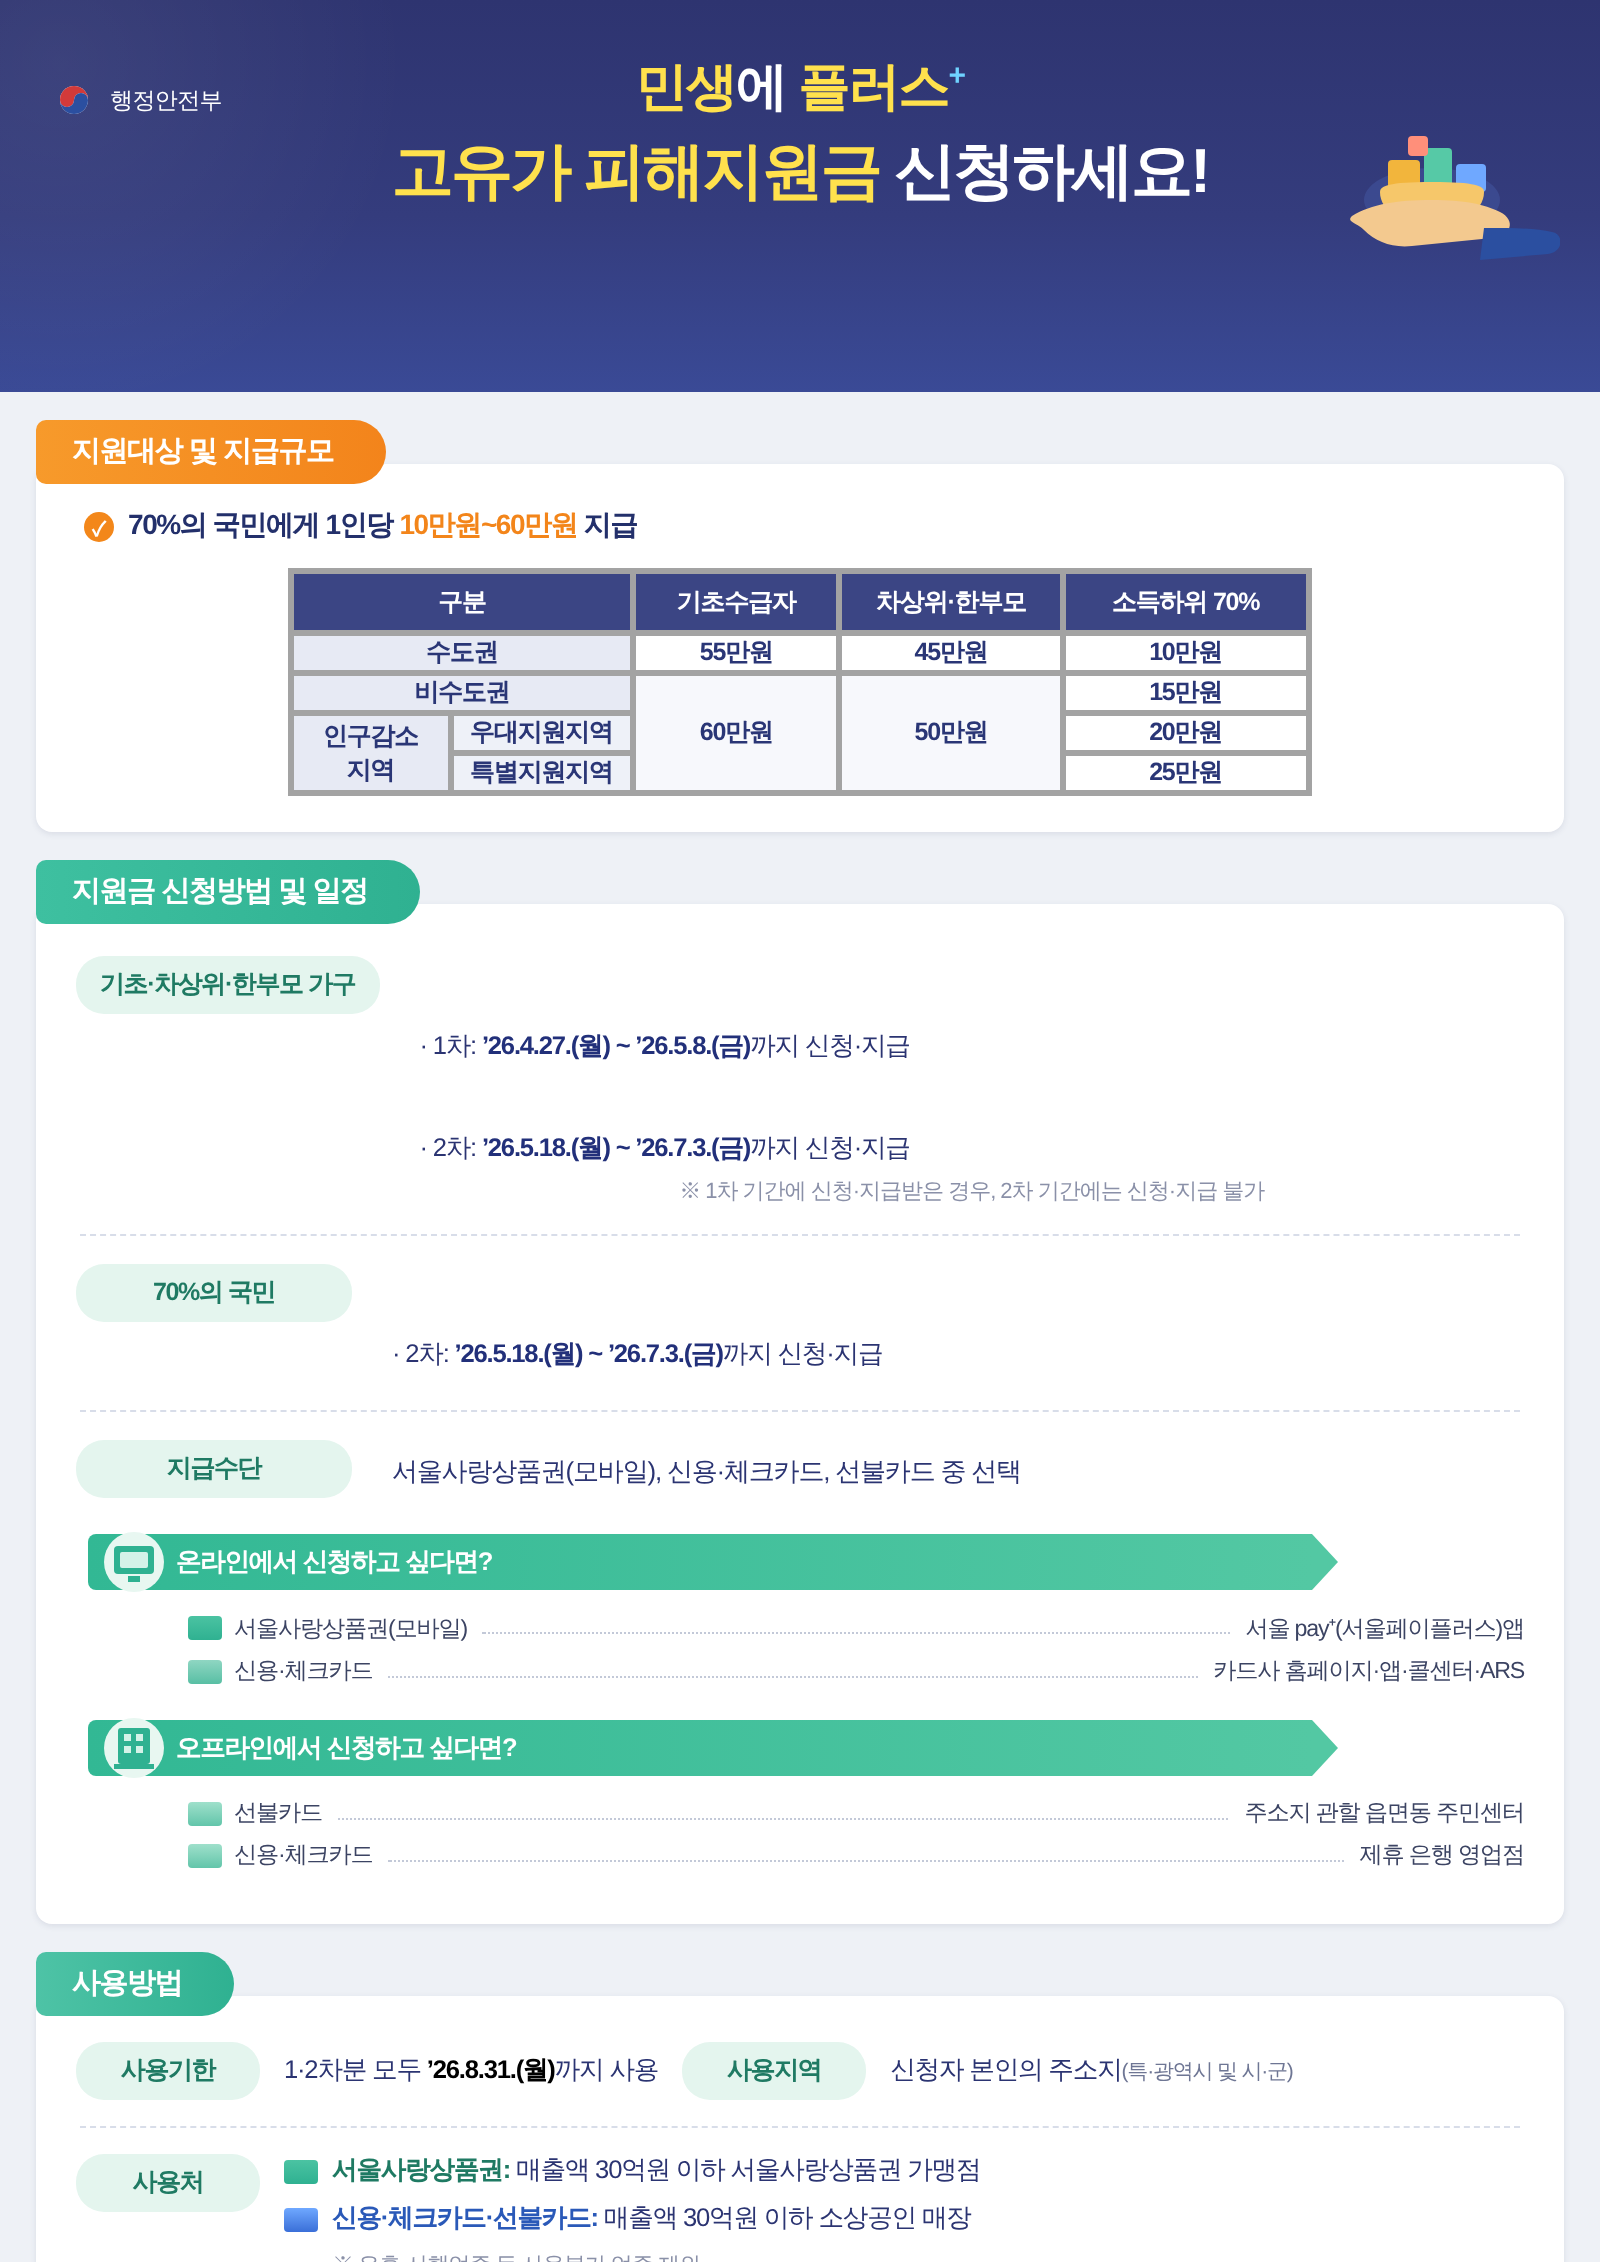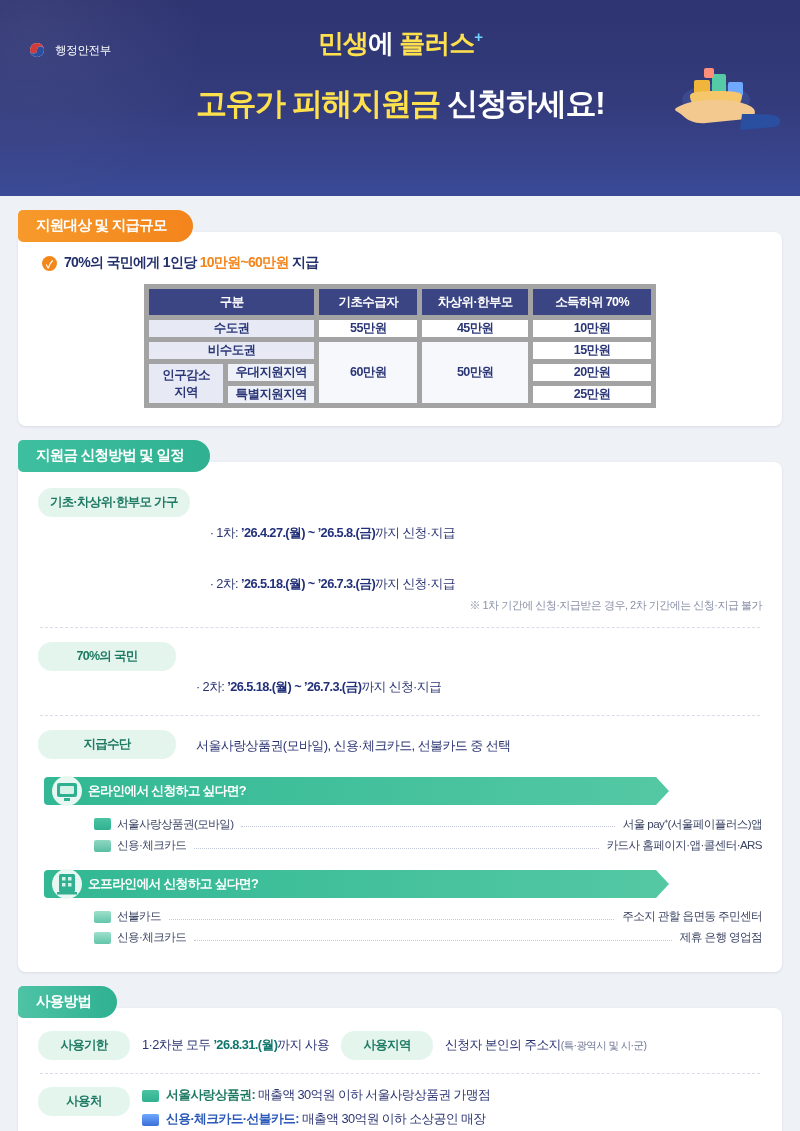--- a/index.html
+++ b/index.html
@@ -22,21 +22,21 @@
     background:radial-gradient(circle at 30% 30%, rgba(255,255,255,.06), transparent 65%);
   }
   .gov-logo { position:absolute; left:26px; top:38px; display:flex; align-items:center; gap:7px;}
   .gov-mark { width:22px; height:24px; position:relative;}
   .gov-mark svg{display:block}
   .gov-text{ color:#fff; font-size:11.5px; letter-spacing:-0.3px; font-weight:500;}
   .head-titles{ position:absolute; left:0; right:0; top:26px; text-align:center;}
   .ht1 { font-size:26px; font-weight:bold; letter-spacing:-1px; color:#fff; }
   .ht1 .hl { color:#ffe14d; }
   .ht1 .plus { color:#6fd3ff; font-size:15px; vertical-align:super; }
-  .ht2 { margin-top:22px; font-size:31px; font-weight:bold; letter-spacing:-1.4px; color:#fff; }
+  .ht2 { margin-top:4px; font-size:31px; font-weight:bold; letter-spacing:-1.4px; color:#fff; }
   .ht2 .hl { color:#ffe14d; }
   .hand-art{position:absolute; right:20px; top:52px; width:130px; height:100px;}
   
   .sect { margin: 0 18px; position:relative;}
   .ribbon {
     display:inline-block; color:#fff; font-weight:bold; font-size:14.5px;
     letter-spacing:-0.7px; padding:6px 26px 7px 18px; border-radius:5px 16px 16px 5px;
     position:relative; z-index:3;
   }
   .ribbon.orange{ background:linear-gradient(90deg,#f79a2b,#f3841b);}
@@ -49,42 +49,42 @@
   .sect-wrap{ padding-top:14px;}
   
   .bullet-line{ display:flex; align-items:center; gap:7px; margin:0 0 12px 4px;}
   .chk {
     width:15px;height:15px;border-radius:50%;background:#f3871a;color:#fff;font-size:10px;
     display:flex;align-items:center;justify-content:center;font-weight:bold;
   }
   .bullet-line .txt{ font-size:14px; font-weight:bold; color:#23306b; letter-spacing:-0.7px;}
   .bullet-line .txt .em{ color:#f3851a;}
   table.pay { border-collapse:collapse; width:512px; margin:0 auto; font-size:12.5px;}
-  table.pay th, table.pay td{ border:5px solid #a3a3a3; text-align:center; letter-spacing:-0.6px;margin-top:41px;}
+  table.pay th, table.pay td{ border:3px solid #a3a3a3; text-align:center; letter-spacing:-0.6px;margin-top:41px;}
   table.pay thead th{ background:#3b4584; color:#fff; font-weight:bold; height:31px;}
   table.pay thead th.c1{ width:172px;}
   table.pay thead th.c2{ width:104px;}
   table.pay thead th.c3{ width:112px;}
   table.pay thead th.c4{ width:124px;}
   table.pay td{ height:16px; color:#2a3676; font-weight:bold;}
   table.pay td.rowhead{ background:#e7eaf4; color:#2a3676; font-weight:bold;}
   table.pay td.rowhead.sub{ background:#eef1f8;}
   table.pay td.val{ background:#fff; color:#2a3676;}
   table.pay td.mid{ background:#f7f8fc;}
   
   .row2{ display:flex; align-items:flex-start; gap:20px; padding:4px 0;}
   .pill{
     background:#e4f5ee; color:#1f7a63; font-weight:bold; font-size:12.5px;
     border-radius:14px; padding:6px 12px; letter-spacing:-0.7px; white-space:nowrap;
     text-align:center; min-width:118px;
   }
   .row2 .body{ flex:1; padding-top:3px;}
   .r2line{ font-size:12.8px; color:#2b3472; letter-spacing:-0.6px; margin-bottom:5px;margin-top:34px;}
   .r2line b{ color:#22307a;}
-  .note{ font-size:11px; color:#8a90a8; letter-spacing:-0.5px; text-align:right; margin-top:1px;}
+  .note{ font-size:11px; color:#8a90a8; letter-spacing:-0.5px; text-align:center; margin-top:1px;}
   .dashed{ border-top:1px dashed #d8dde9; margin:10px 2px;}
   .r2plain{ font-size:13px; color:#2b3472; letter-spacing:-0.6px; padding-top:4px;}
   
   .chan{ margin:14px 0 0 6px;}
   .chanbar{
     position:relative; display:flex; align-items:center; height:28px;
     background:linear-gradient(90deg,#32b894,#53c8a3);
     border-radius:4px 0 0 4px; padding-left:44px; color:#fff; font-weight:bold;
     font-size:12.8px; letter-spacing:-0.7px; width:612px;
   }
@@ -103,21 +103,21 @@
   .chanrow .rv{ white-space:nowrap; color:#3c4463;}
   .card-ico{ width:17px; height:12px; border-radius:2px; position:relative; display:inline-block;}
   
   .row3{ display:flex; align-items:center; gap:12px; padding:3px 0;}
   .pill3{
     background:#e4f5ee; color:#1f7a63; font-weight:bold; font-size:12.5px;
     border-radius:14px; padding:6px 12px; letter-spacing:-0.7px; white-space:nowrap;
     text-align:center; min-width:92px;
   }
   .t3{ font-size:12.8px; color:#2b3472; letter-spacing:-0.6px;}
-  .t3 b{ color:#0f766e;}
+  .t3 b{ color:#000000;}
   .t3 .small{ font-size:10.5px; color:#6e7694;}
   .row3s{ display:flex; align-items:flex-start; gap:12px; padding:3px 0;}
   .uselines .ul{ display:flex; align-items:center; gap:7px; font-size:12.8px; color:#2b3472; letter-spacing:-0.6px; margin-bottom:7px;}
   .uselines .ul b{ color:#1f7a63;}
   .uselines .ul b.blue{ color:#2a59b8;}
   
   .footer{ position:relative; height:72px; background:#eef1f6;}
   .sb-logo{ position:absolute; left:0; right:0; top:14px; display:flex; justify-content:center; align-items:center; gap:4px;}
   .sb-mark{ width:26px; height:30px;}
   .sb-text{ font-size:26px; font-weight:bold; color:#3a4a96; letter-spacing:-1px;}

